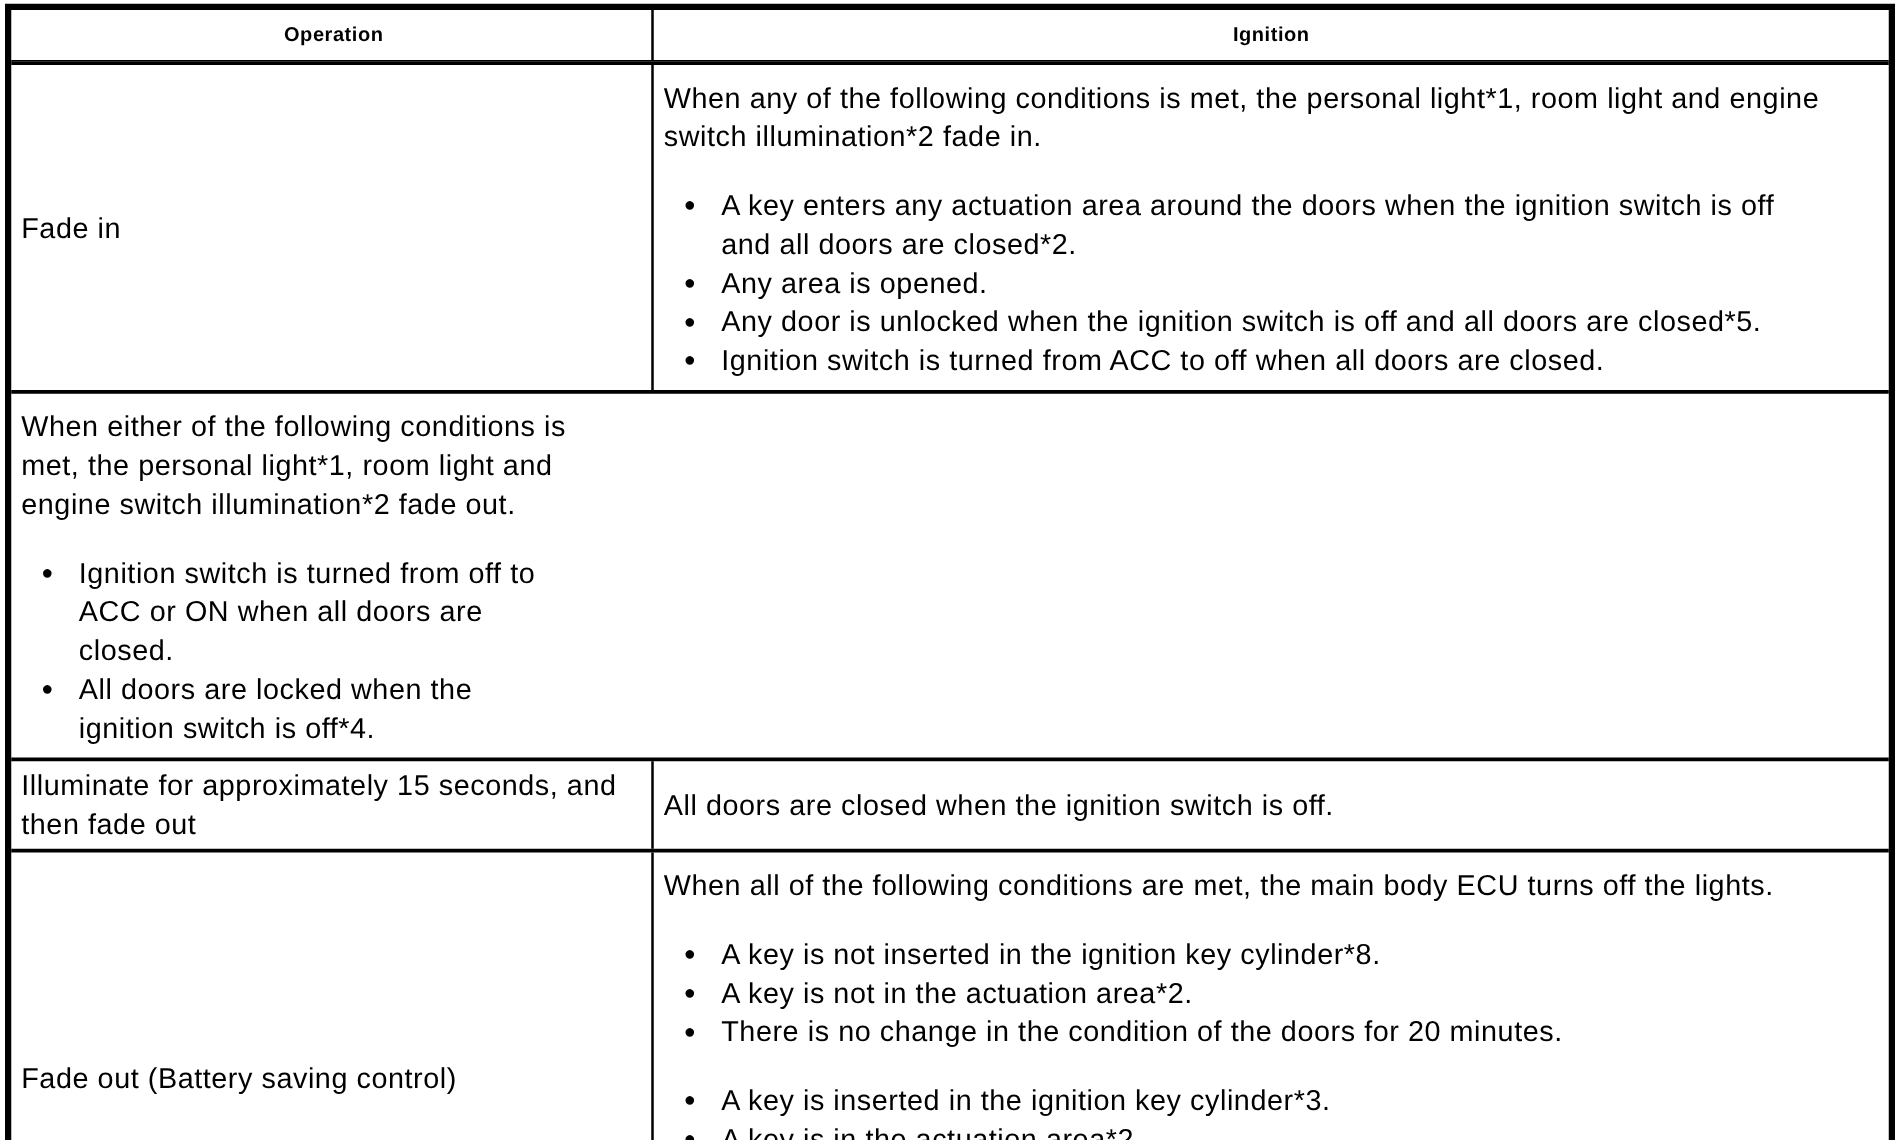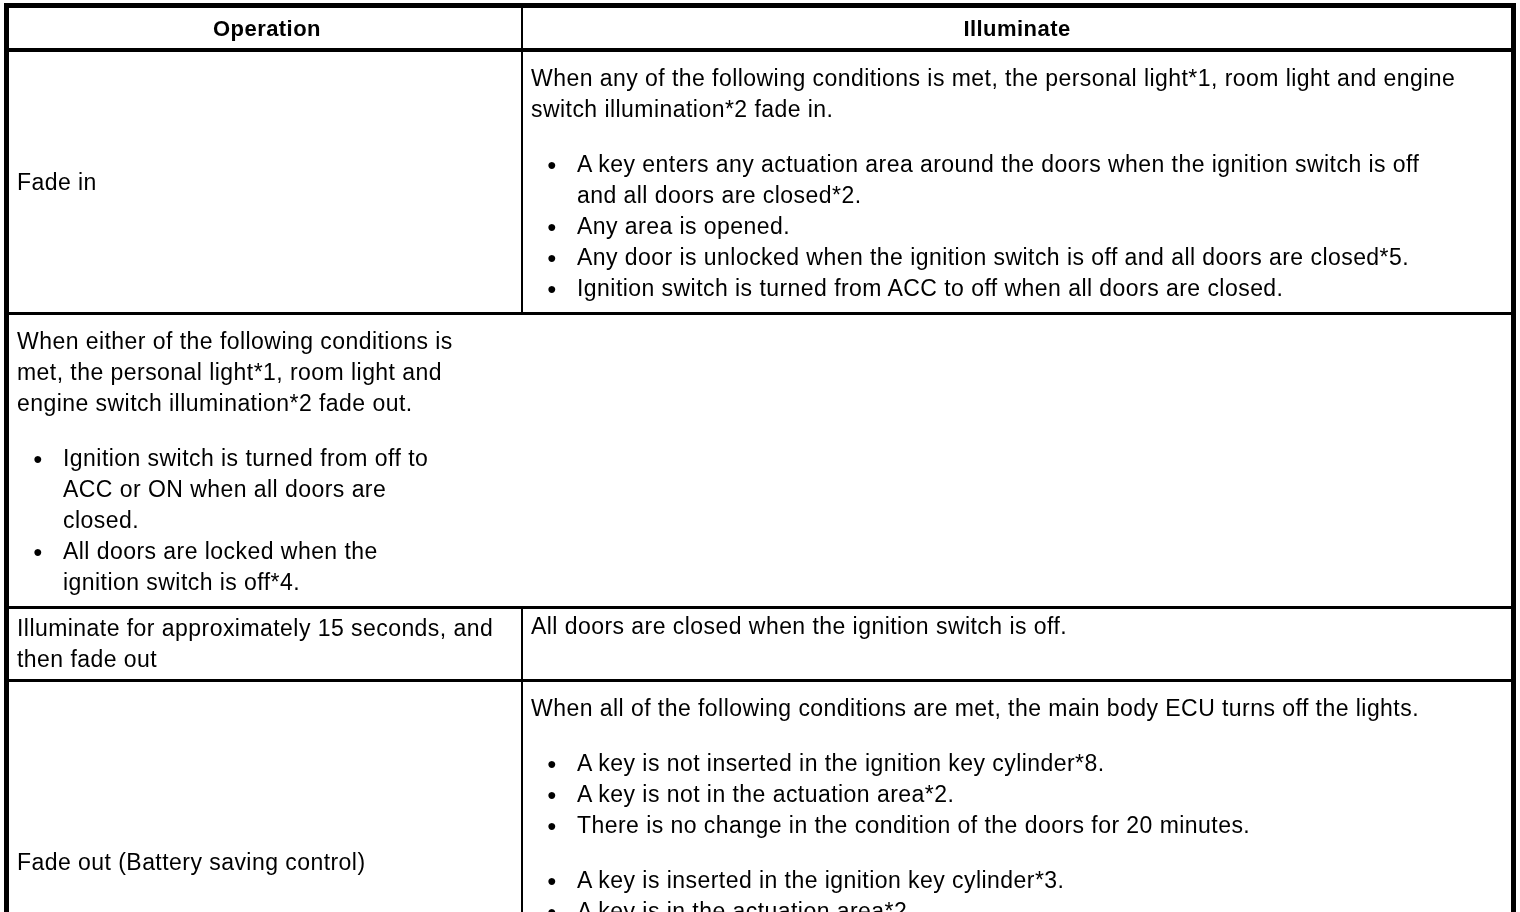--- a/index.html
+++ b/index.html
@@ -25,32 +25,32 @@
     grid-template-columns: 514px 1fr;
   }
   .row + .row { border-top: 3px solid #000; }
 
   .row-header { height: 41px; border-bottom: 1px solid #000; }
   .row-header + .row { border-top: 3px solid #000; }
 
   .th {
     display: flex; align-items: center; justify-content: center;
     font-weight: bold;
-    font-size: 22px;
+    font-size: 16px;
   }
   .cell-op {
     border-right: 2px solid #000;
     display: flex; align-items: center;
     padding: 4px 4px 4px 8px;
   }
   .cell-cond {
     padding: 11px 45px 8px 8px;
   }
   .cell-cond.center {
-    display: flex; align-items: flex-start;
+    display: flex; align-items: center;
     padding-top: 2px; padding-bottom: 2px;
   }
 
   .r1 { min-height: 256px; }
   .r2 { min-height: 157px; }
   .r3 { min-height: 66px; }
   .r4 { min-height: 364px; }
 
   .cell-cond p { margin: 0; }
   .cell-cond p.second { margin-top: 22px; }
@@ -69,21 +69,21 @@
     line-height: 31px;
   }
 </style>
 </head>
 <body>
 
 <div class="manual-table">
 
   <div class="row row-header">
     <div class="th cell-op">Operation</div>
-    <div class="th">Illuminate</div>
+    <div class="th">Ignition</div>
   </div>
 
   <div class="row r1">
     <div class="cell-op">Fade in</div>
     <div class="cell-cond">
       <p>When any of the following conditions is met, the personal light*1, room light and engine switch illumination*2 fade in.</p>
       <ul class="bullets">
         <li>
             <span class="dot">●</span>
             <span>A key enters any actuation area around the doors when the ignition switch is off and all doors are closed*2.</span>

